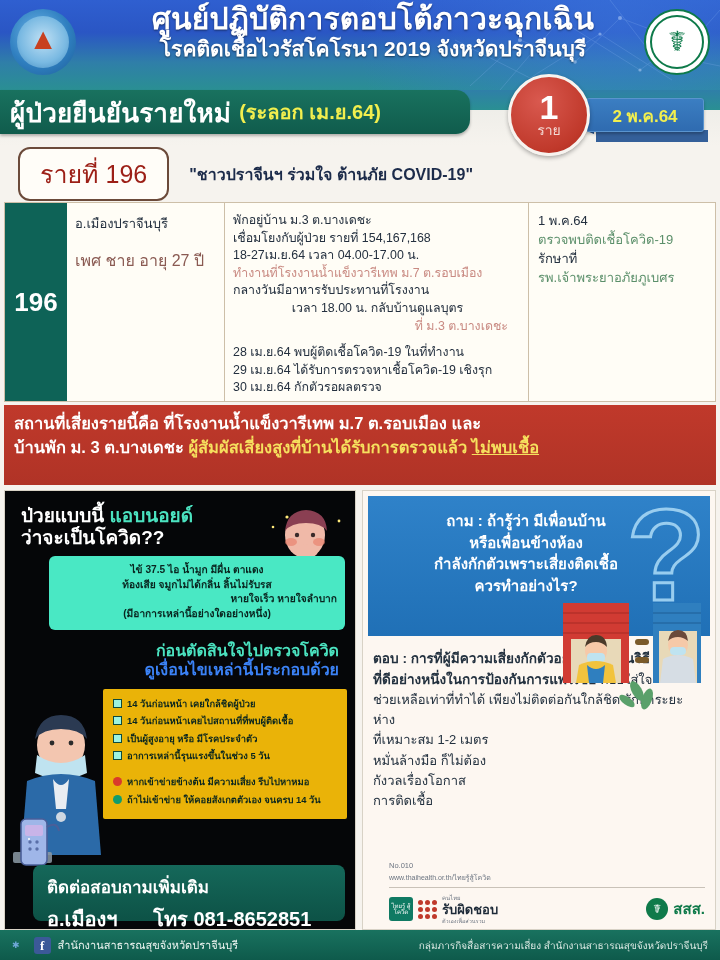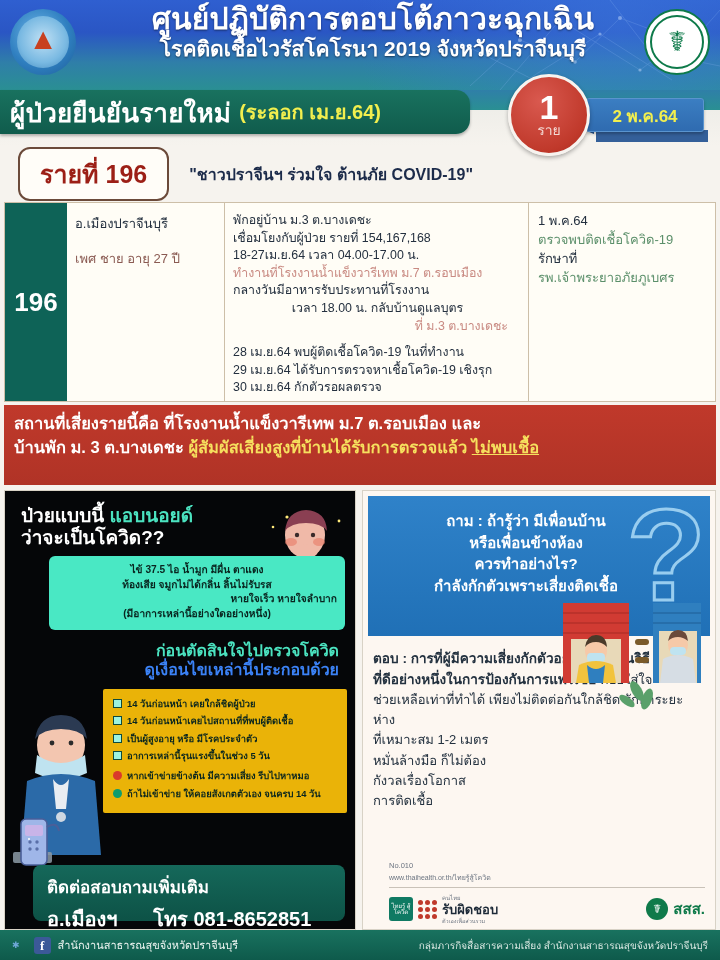--- a/index.html
+++ b/index.html
@@ -98,39 +98,39 @@
 
   
   .sloganrow {
     position: relative; height: 56px; background: #f6f3ee;
     display: flex; align-items: center; padding-left: 18px; gap: 20px;
   }
   .casebadge {
     padding: 5px 20px; border: 2px solid #6b4a3a; border-radius: 12px;
     background: #fffdf8;
   }
-  .casebadge span { font-size: 25px; font-weight: bold; color: #9c1f16; }
+  .casebadge span { font-size: 25px; font-weight: normal; color: #9c1f16; }
   .slogan { font-size: 16px; font-weight: bold; color: #1c2b4a; }
 
   
   .tablewrap {
     position: relative; margin: 0 4px; height: 200px;
     background: #fffdf6; border: 1px solid #cdbfa8; display: flex;
   }
   .col-num {
     width: 62px; background: #0e6357; color: #ffffff;
     display: flex; align-items: center; justify-content: center;
     font-size: 26px; font-weight: bold;
   }
   .col-area {
     width: 158px; border-right: 1px solid #cdbfa8; padding: 10px 6px 0 8px;
     display: flex; flex-direction: column; gap: 14px;
   }
   .col-area .l1 { font-size: 13px; color: #24303f; }
-  .col-area .l2 { font-size: 13px; color: #8a5a52; }
+  .col-area .l2 { font-size: 16px; color: #8a5a52; }
   .col-time { flex: 1; border-right: 1px solid #cdbfa8; padding: 9px 6px 0 8px; }
   .col-time div { font-size: 12.4px; line-height: 1.42; color: #24303f; }
   .col-time .pink { color: #c98a82; }
   .col-time .ind1 { text-align: center; }
   .col-time .ind2 { text-align: right; padding-right: 14px; }
   .col-time .gap { height: 9px; }
   .col-hosp { width: 186px; padding: 9px 6px 0 9px; }
   .col-hosp div { font-size: 13px; line-height: 1.46; color: #24303f; }
   .col-hosp .green { color: #5b8f6a; }
 
@@ -174,21 +174,21 @@
   }
   .cbrow { display: flex; align-items: flex-start; gap: 5px; margin-bottom: 4px; }
   .cbrow .box {
     flex: 0 0 auto; width: 9px; height: 9px; margin-top: 2px;
     border: 1px solid #0d4a3c; background: #9ef3de;
   }
   .cbrow .dot { flex: 0 0 auto; width: 9px; height: 9px; margin-top: 2px; border-radius: 50%; }
   .cbrow .dot.red { background: #d93a2b; }
   .cbrow .dot.green { background: #0f9c6d; }
   .cbrow .txt { font-size: 9.4px; color: #09251f; line-height: 1.42; font-weight: bold; }
-  .cbsec { margin-top: 7px; }
+  .cbsec { margin-top: 13px; }
   .pl-doctor { position: absolute; left: 4px; bottom: 74px; width: 104px; height: 150px; }
   .pl-logos { position: absolute; left: 8px; bottom: 66px; display: flex; gap: 3px; opacity: .85; }
   .pl-logos i { display: block; width: 11px; height: 11px; background: #8d9aa6; border-radius: 2px; }
   .contactbar {
     position: absolute; left: 28px; right: 10px; bottom: 8px; height: 56px;
     background: linear-gradient(180deg,#15685a 0%, #0d5246 100%);
     border-radius: 8px; padding: 8px 0 0 14px;
   }
   .contactbar .c1 { font-size: 17px; font-weight: bold; color: #ffffff; }
   .contactbar .c2 { font-size: 20px; font-weight: bold; color: #ffffff; margin-top: 3px; }
@@ -466,22 +466,22 @@
       </div>
     </div>
 
     <div class="panelR">
 
       <div class="qblock">
         <div class="qmark">?</div>
         <div class="qtext">
           <div>ถาม :  ถ้ารู้ว่า มีเพื่อนบ้าน</div>
           <div>หรือเพื่อนข้างห้อง</div>
+          <div>กำลังกักตัวเพราะเสี่ยงติดเชื้อ</div>
           <div>ควรทำอย่างไร?</div>
-          <div>กำลังกักตัวเพราะเสี่ยงติดเชื้อ</div>
         </div>
       </div>
 
       <div class="ablock">
         <div class="al b">ตอบ : การที่ผู้มีความเสี่ยงกักตัวอยู่บ้านถือเป็นวิธี</div>
         <div class="al b">
           <span>ที่ดีอย่างหนึ่งในการป้องกันการแพร่เชื้อ</span><span class="norm"> คอยใส่ใจ</span>
         </div>
         <div class="al">ช่วยเหลือเท่าที่ทำได้ เพียงไม่ติดต่อกันใกล้ชิด รักษาระยะห่าง</div>
         <div class="al">ที่เหมาะสม 1-2 เมตร</div>

